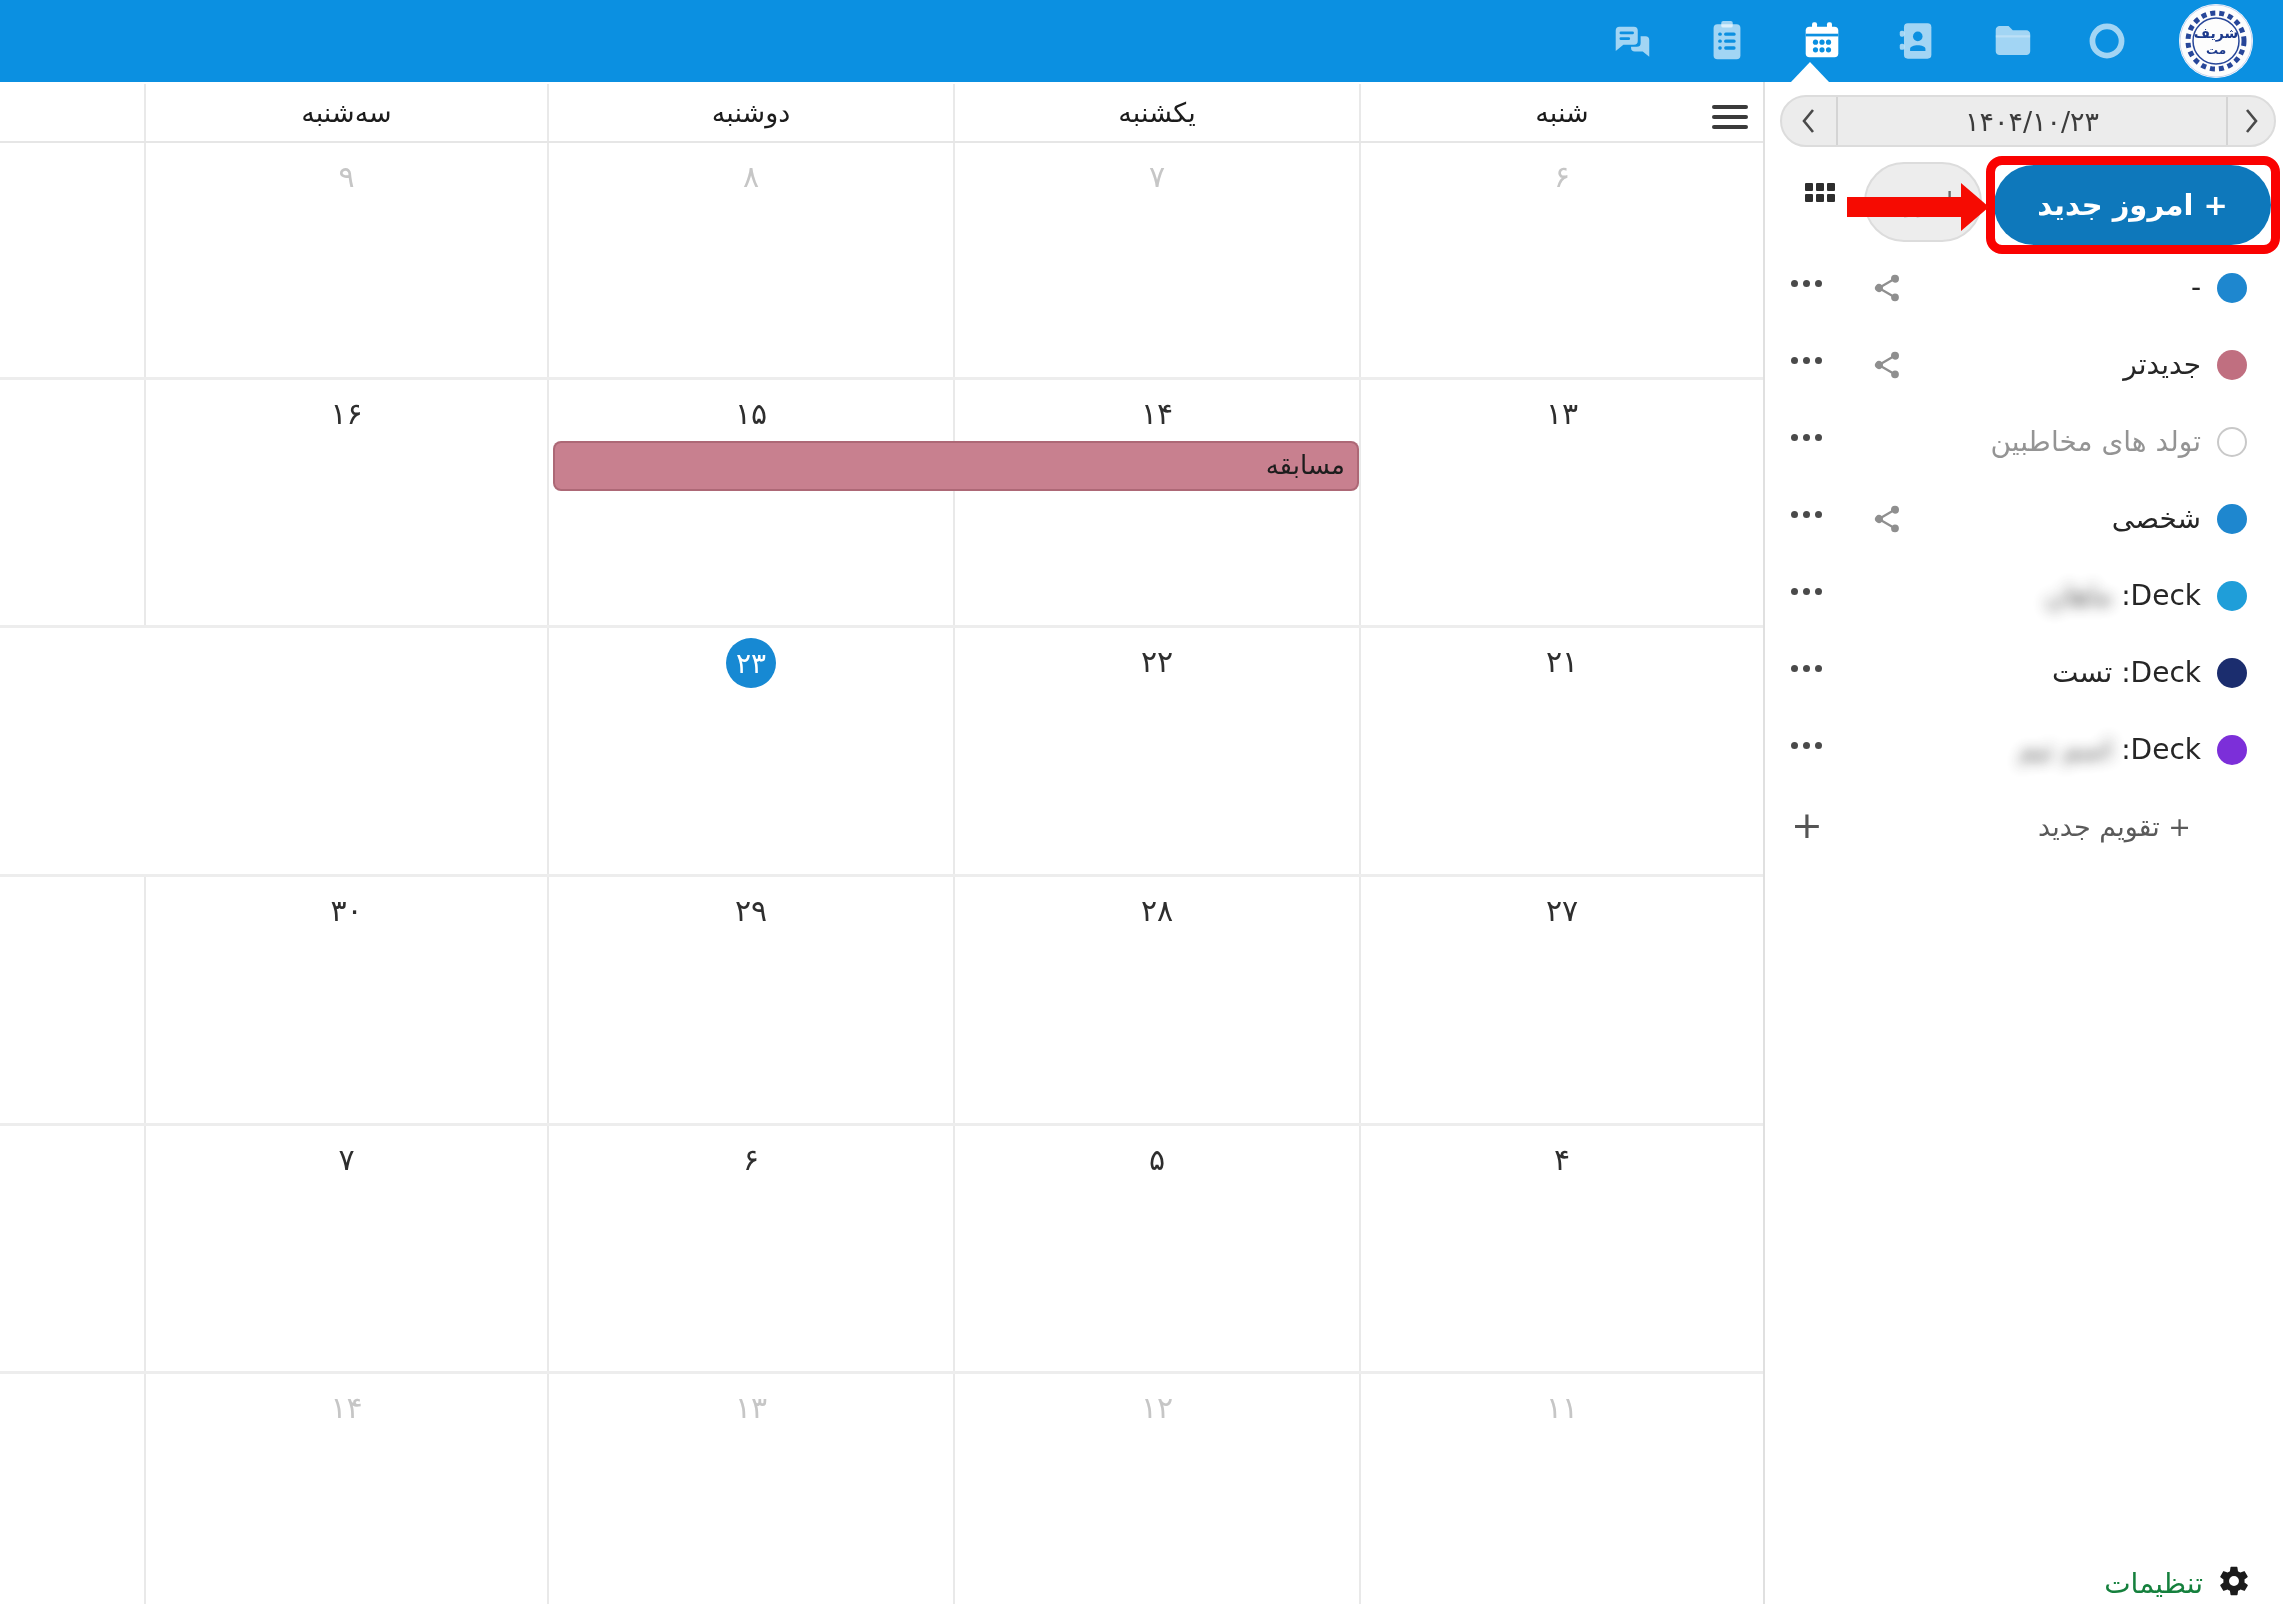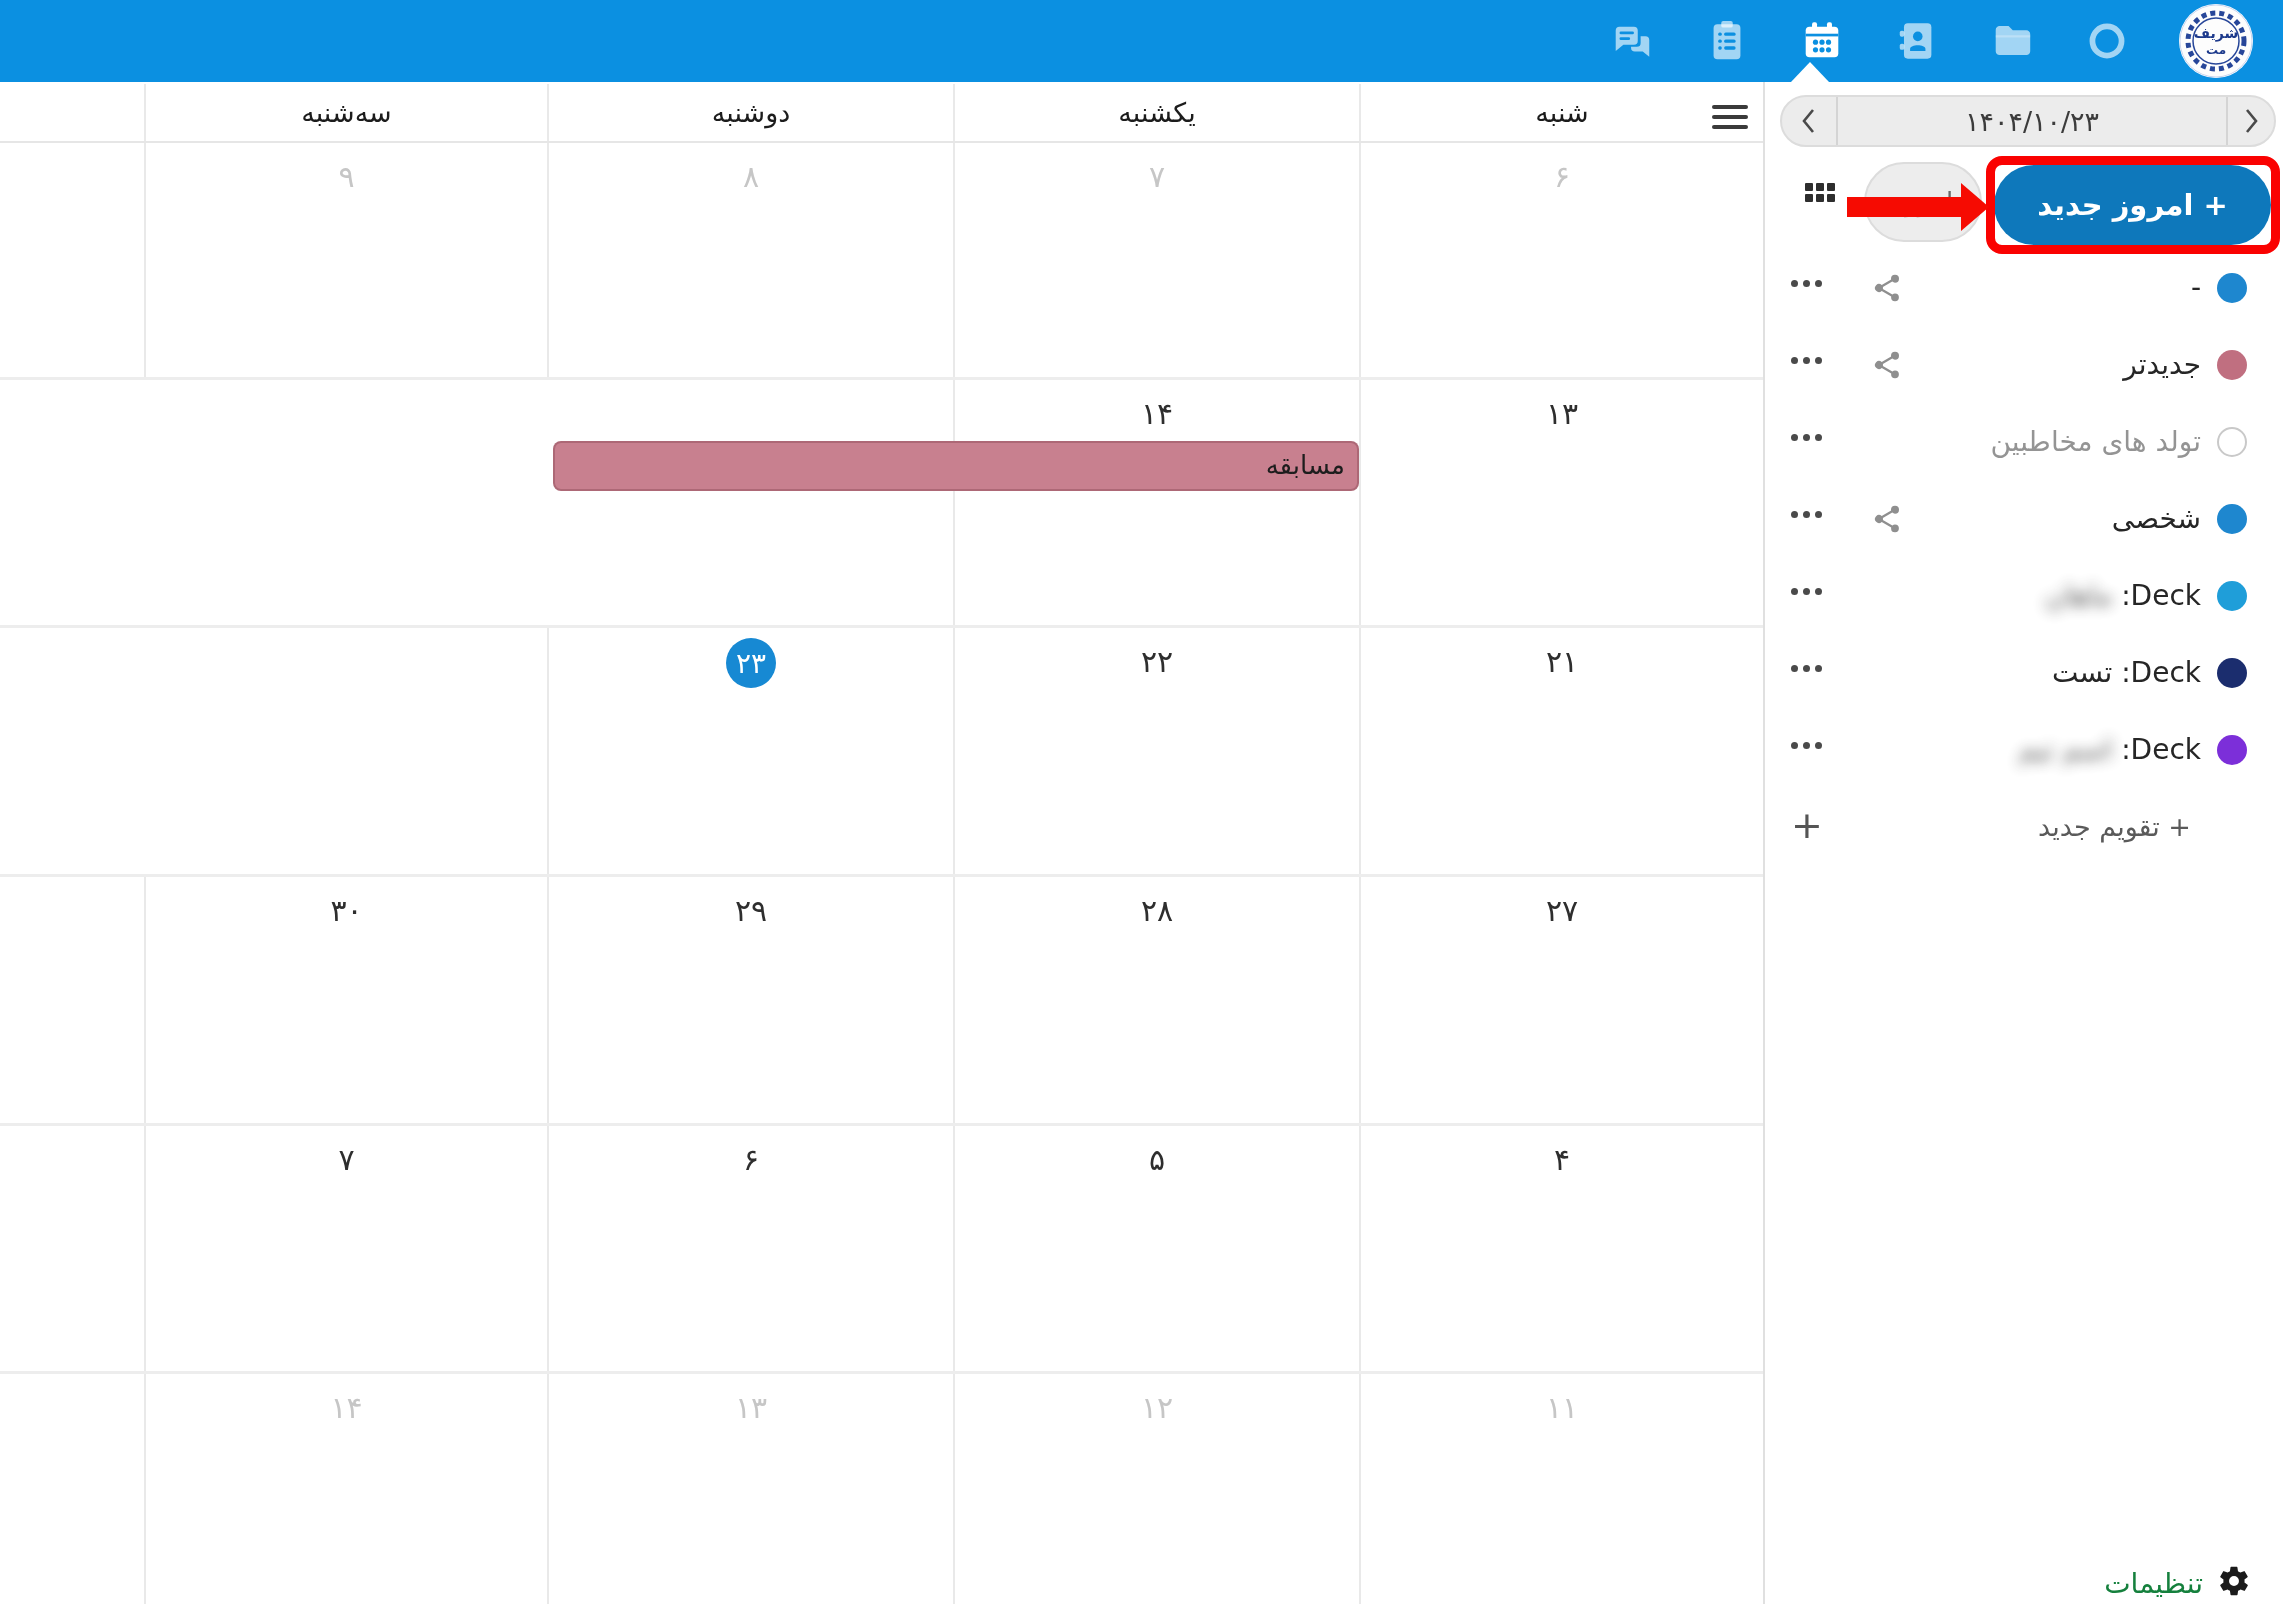--- a/index.html
+++ b/index.html
@@ -204,20 +204,26 @@
       <div class="cell partial"></div>
     </div>
 
     <div class="week" style="height:248px">
       <div class="cell">
           <div class="daynum">۱۳</div>
         </div>
       <div class="cell">
           <div class="daynum">۱۴</div>
         </div>
+      <div class="cell">
+          <div class="daynum">۱۵</div>
+        </div>
+      <div class="cell">
+          <div class="daynum">۱۶</div>
+        </div>
       <div class="cell partial"></div>
       <div class="event" style="background: rgb(200, 128, 143);">مسابقه</div>
     </div>
 
     <div class="week" style="height:249px">
       <div class="cell">
           <div class="daynum">۲۱</div>
         </div>
       <div class="cell">
           <div class="daynum">۲۲</div>

